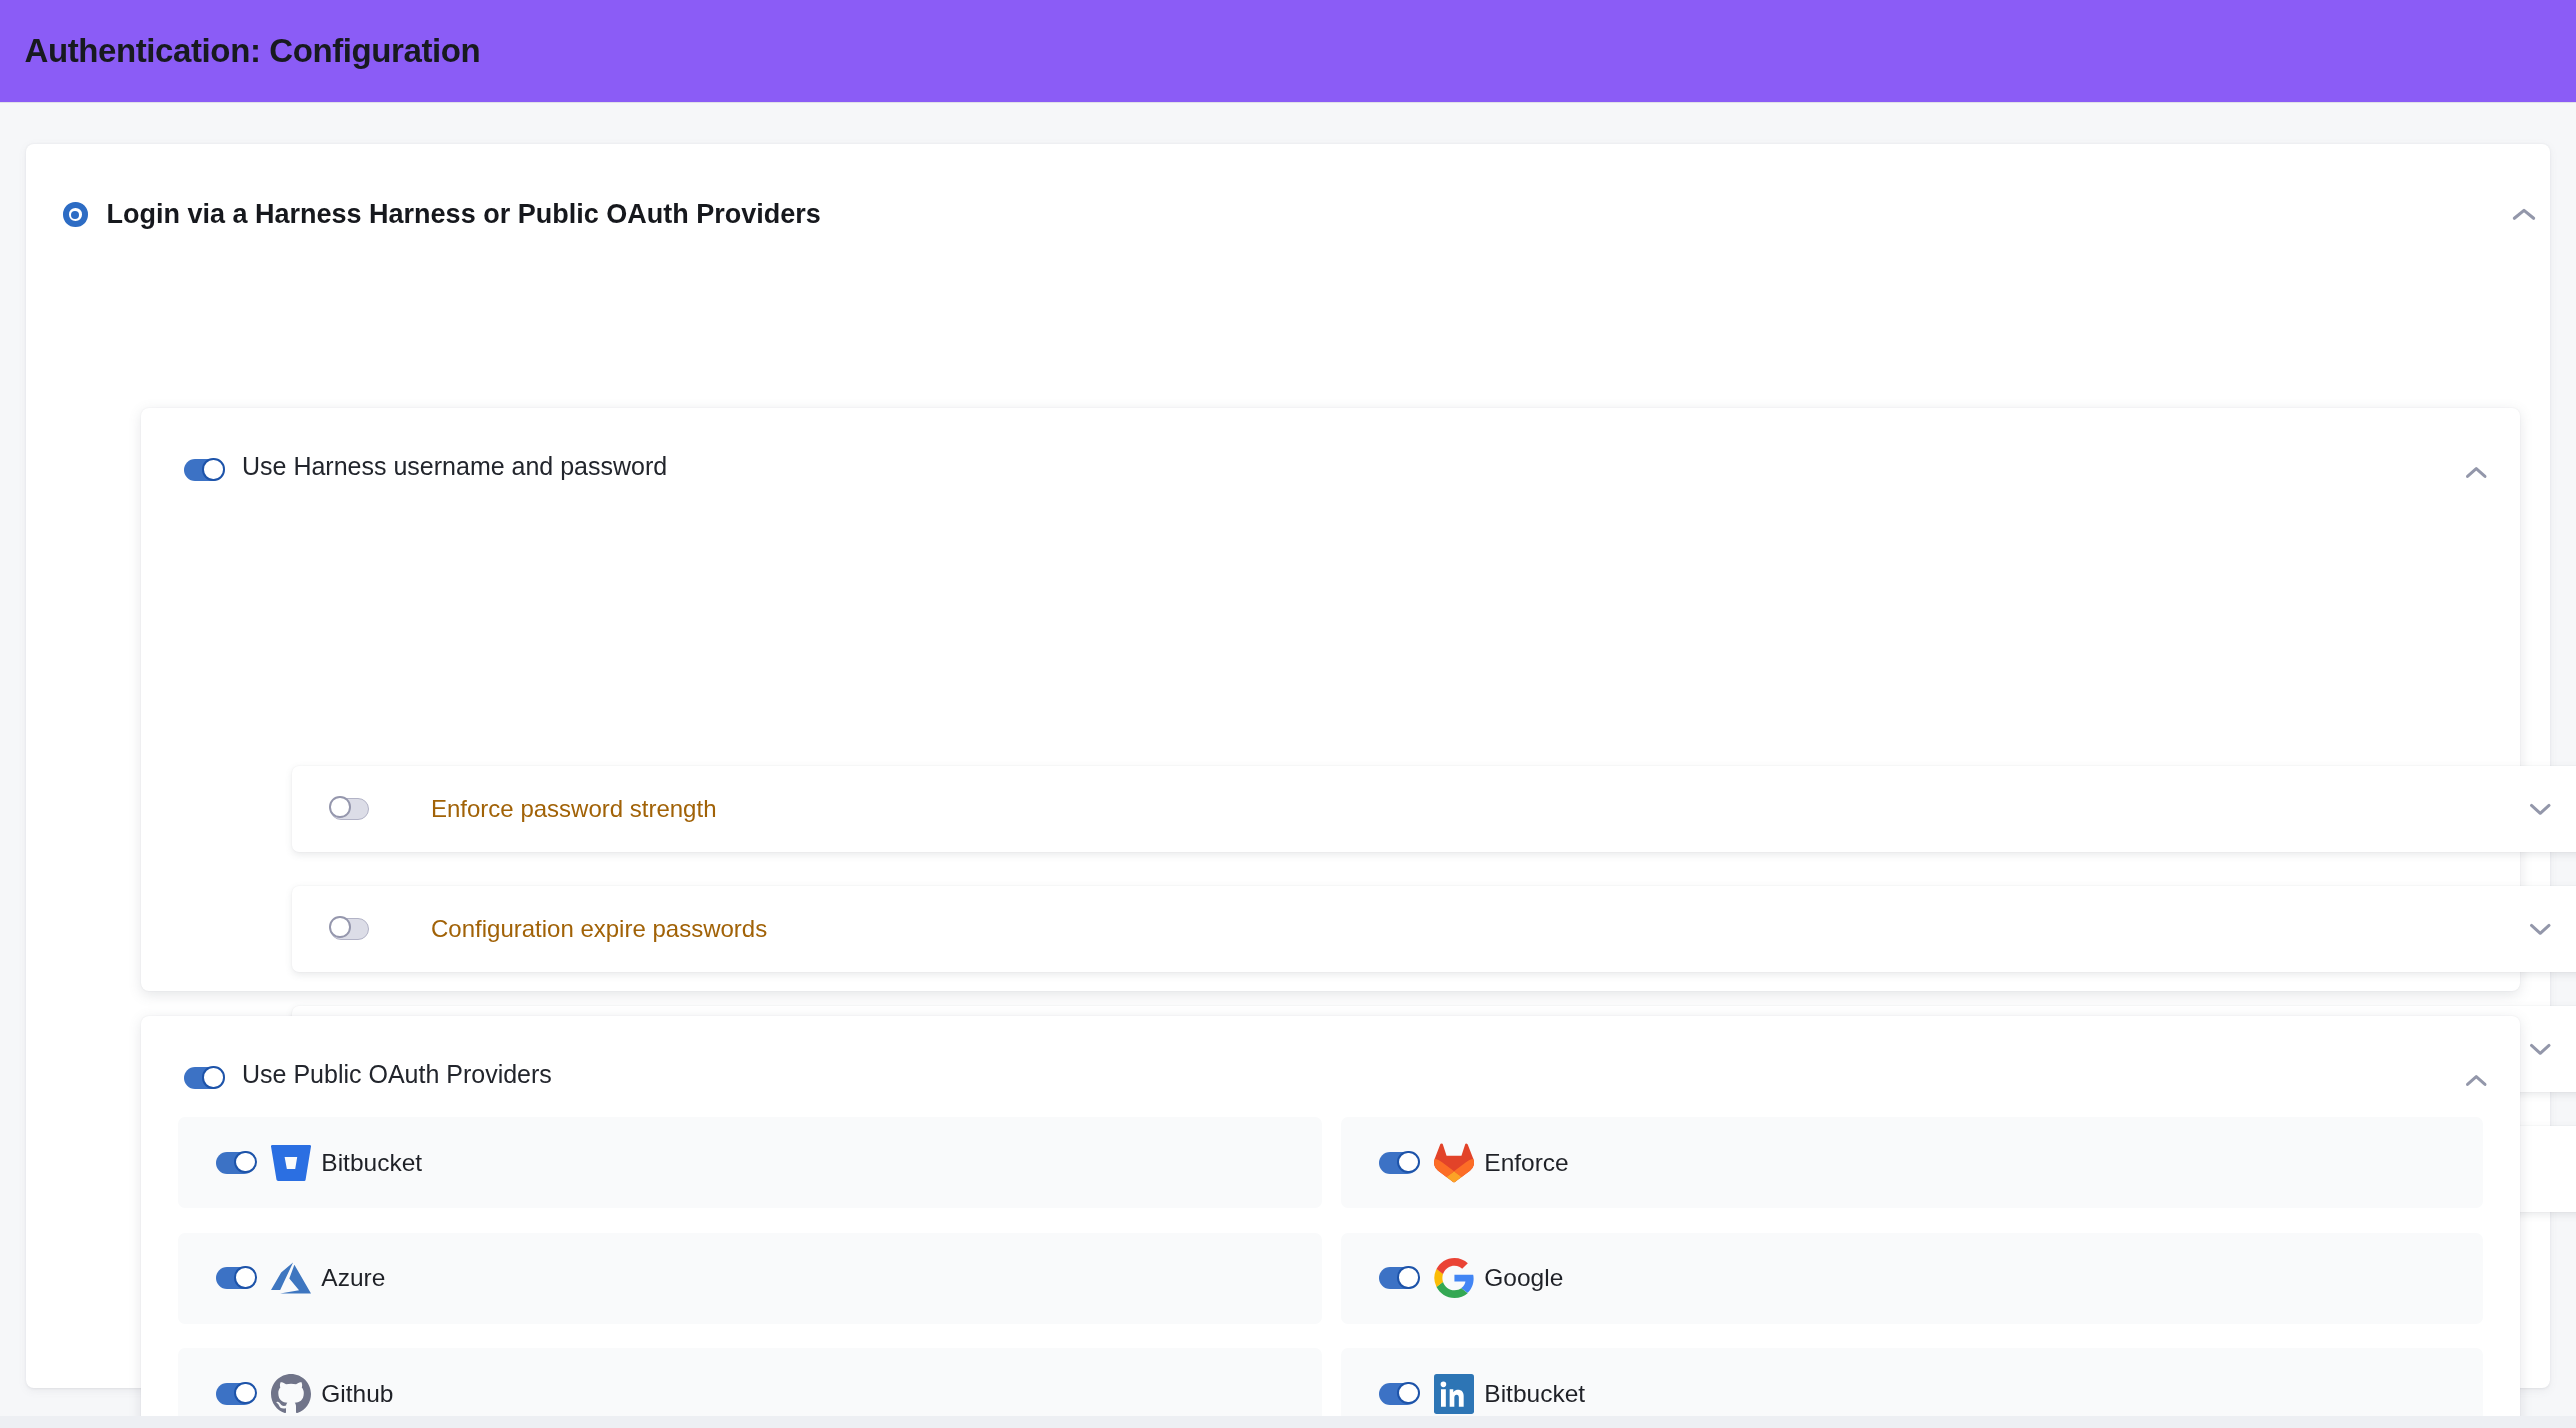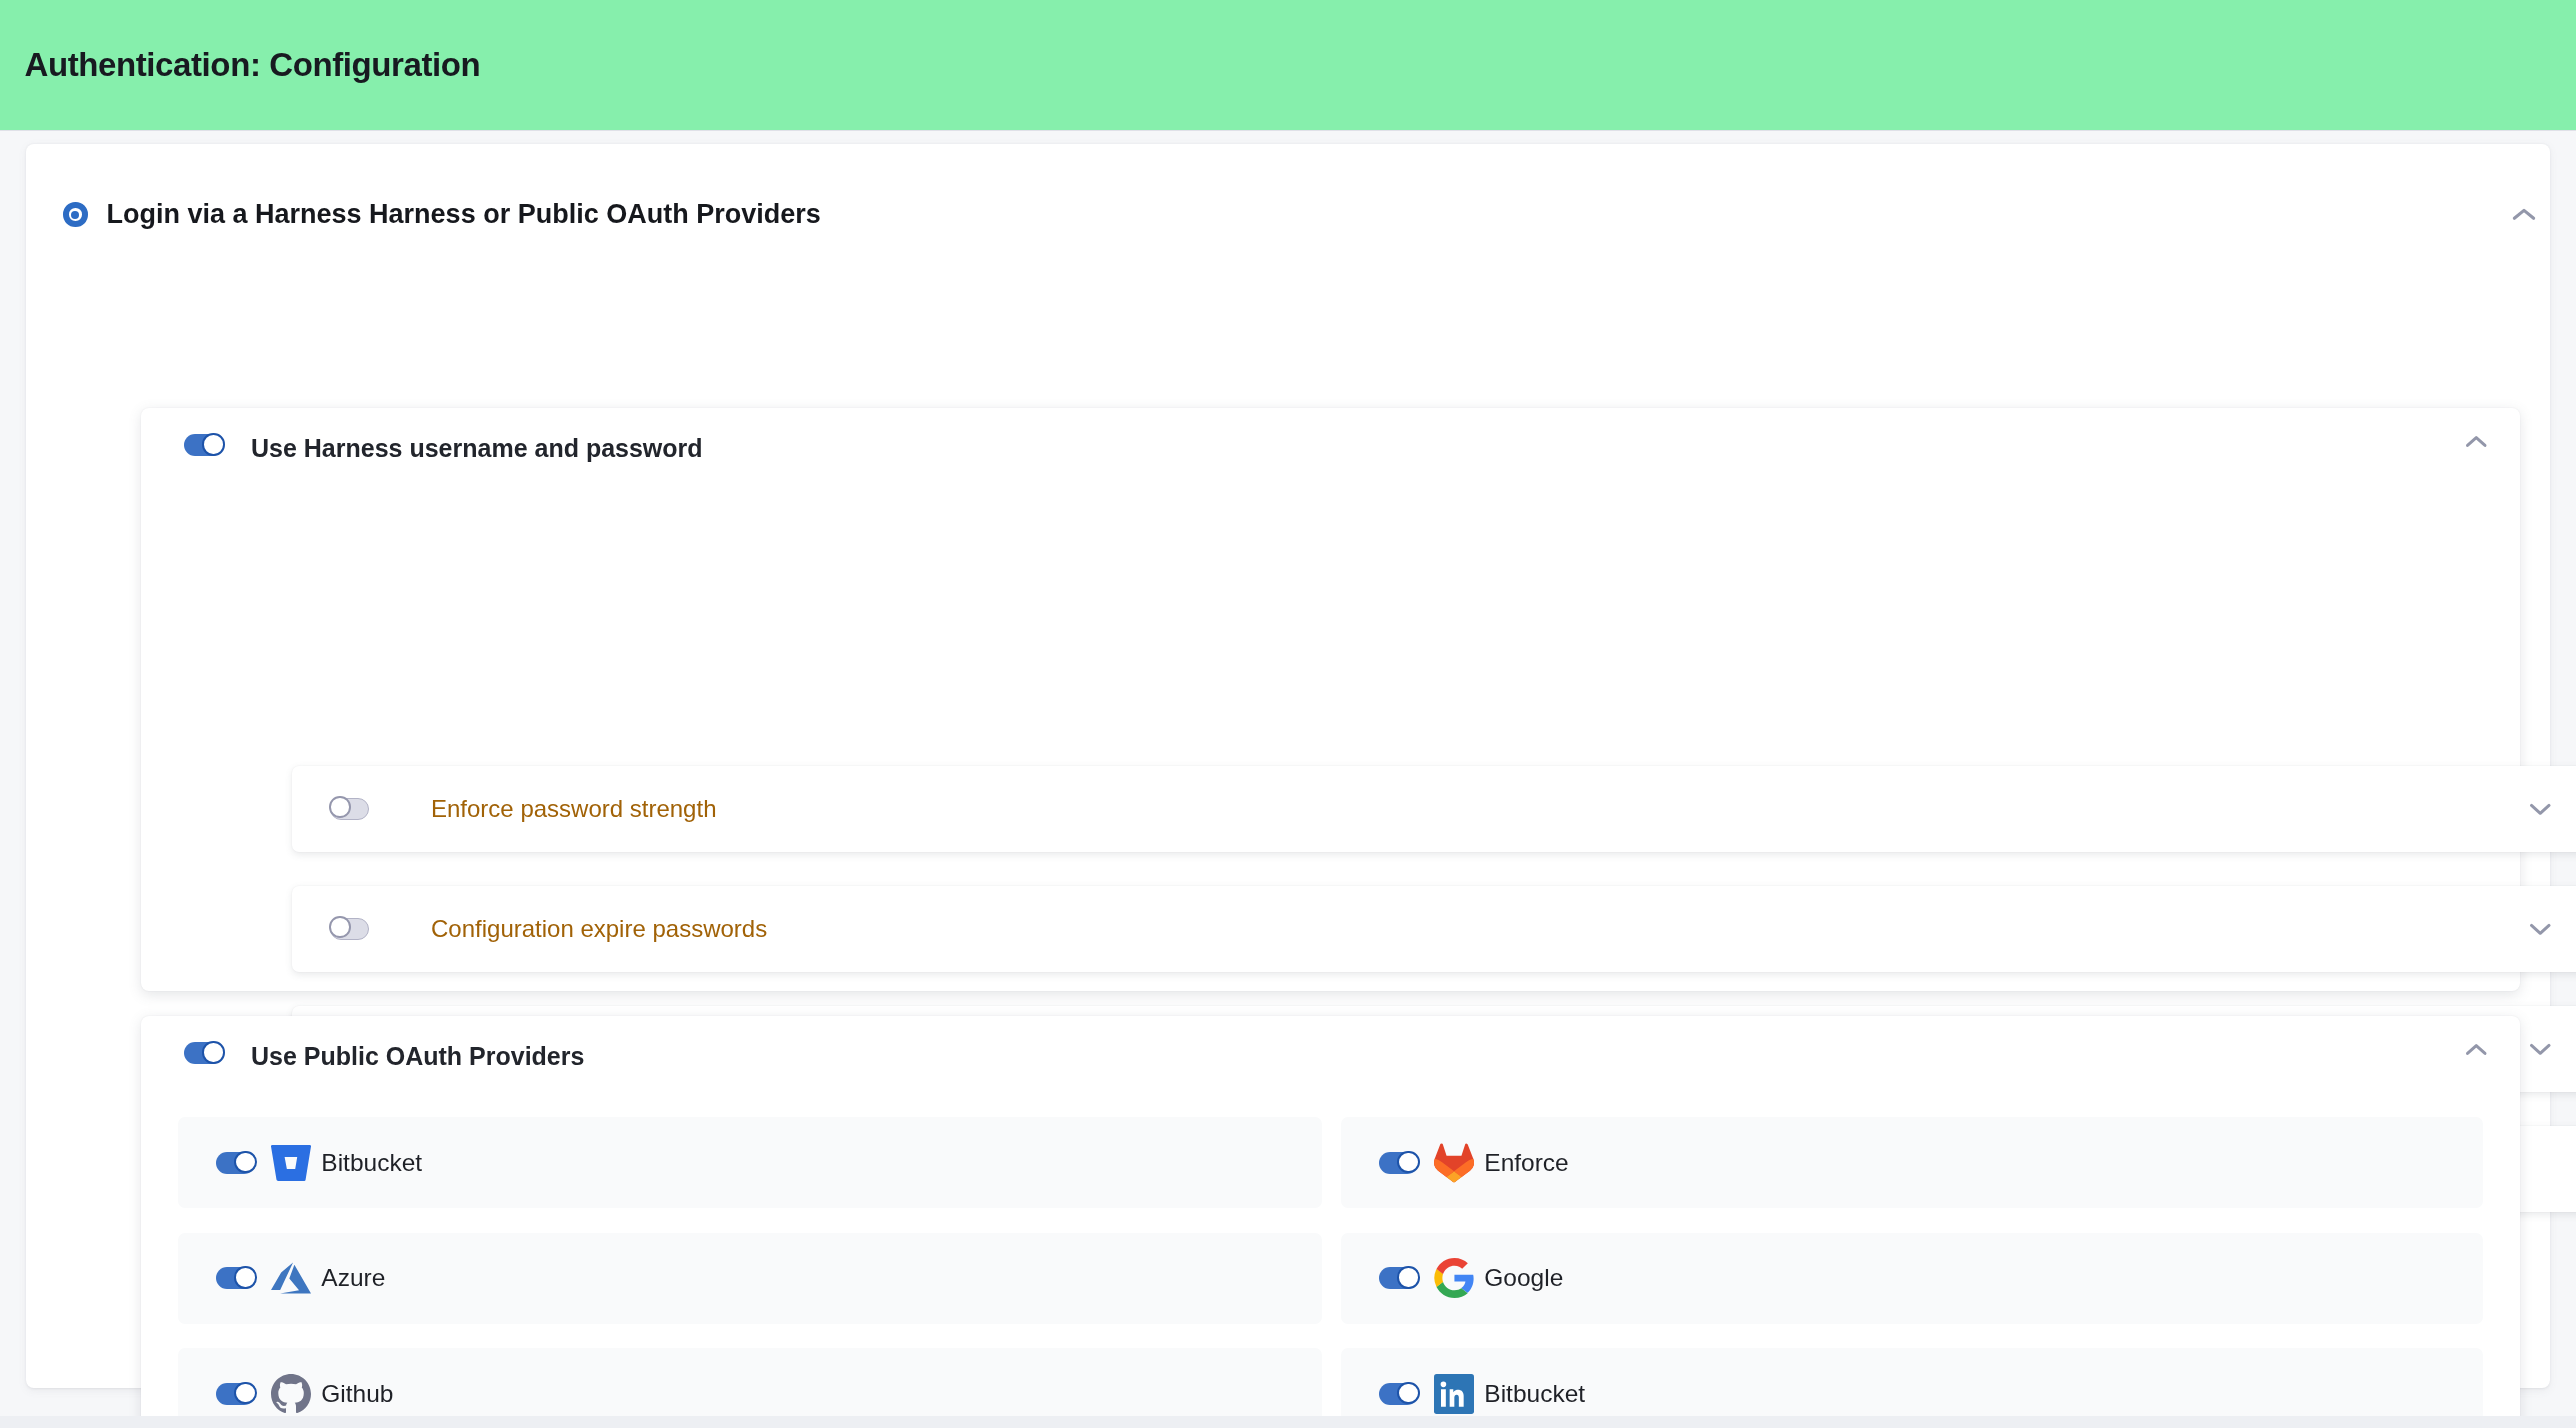--- a/index.html
+++ b/index.html
@@ -5,22 +5,22 @@
   * { margin:0; padding:0; box-sizing:border-box; }
   html,body { width:2576px; height:1428px; }
   .page {
     position:relative; width:2576px; height:1428px;
     background:#f6f7f9; overflow:hidden;
     font-family:"Liberation Sans","DejaVu Sans",sans-serif;
     color:#24262d;
   }
   
   .topbar {
-    position:absolute; left:0; top:0; width:2576px; height:131px;
-    background:#86efac; border-bottom:1.8px solid #e0e1e8;
+    position:absolute; left:0; top:0; width:2576px; height:103px;
+    background:#8b5cf6; border-bottom:1.8px solid #e0e1e8;
     display:flex; align-items:center; padding-left:24.5px;
   }
   .page-title { font-size:33px; font-weight:700; color:#181a20; letter-spacing:-0.4px; }
 
   
   .outer-card {
     position:absolute; left:26px; top:144px; width:2524px; height:1244px;
     background:#ffffff; border-radius:7.9px;
     box-shadow:0 0.9px 2.6px rgba(40,41,61,.07), 0 2.6px 8.8px rgba(96,97,112,.08);
   }
@@ -43,21 +43,21 @@
   
   .inner-card {
     position:absolute; left:115px; width:2379px;
     background:#ffffff; border-radius:7.9px;
     box-shadow:0 0 1.8px rgba(40,41,61,.08), 0 3.5px 12.3px rgba(96,97,112,.16);
   }
   .card-1 { top:264px; height:583px; }
   .card-2 { top:872px; height:473px; }
   .card-head {
     position:absolute; left:43px; top:26px; right:32px; height:47px;
-    display:flex; align-items:flex-start; gap:28px;font-weight:bold;
+    display:flex; align-items:flex-end; gap:19px;
   }
   .card-head .chev { margin-left:auto; }
   .head-label { font-size:25px; color:#22252c; }
 
   
   .toggle { position:relative; width:39px; height:22px; border-radius:11.4px; flex:0 0 auto; }
   .toggle.on { background:#3c72c5; }
   .toggle.on::after {
     content:""; position:absolute; right:-1.7px; top:-0.9px; width:18.4px; height:18.4px;
     background:#ffffff; border:2.6px solid #1d53a9; border-radius:50%;

